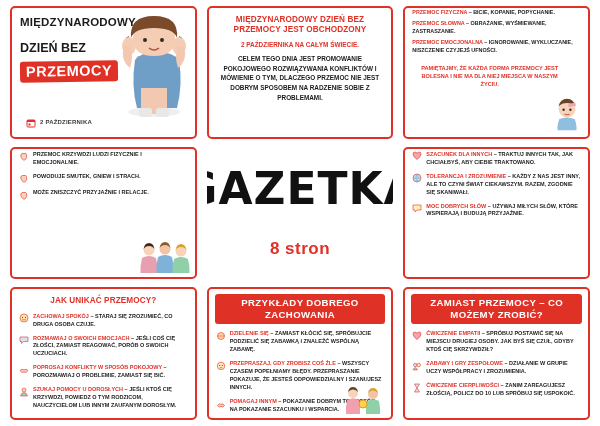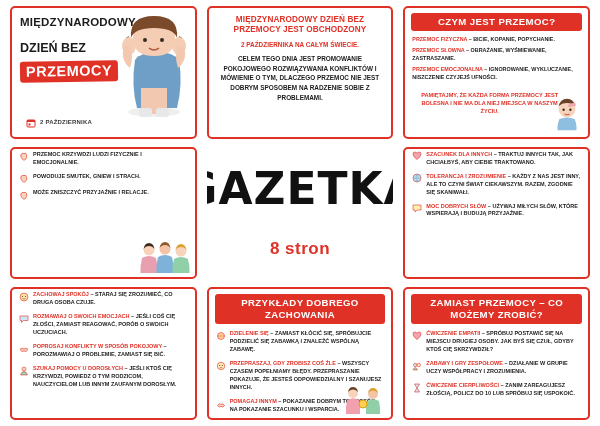--- a/index.html
+++ b/index.html
@@ -270,21 +270,20 @@
 
     <div class="card">
       <div class="hdr">MIĘDZYNARODOWY DZIEŃ BEZ PRZEMOCY JEST OBCHODZONY</div>
       <div class="body-txt">
         <p class="red">2 PAŹDZIERNIKA NA CAŁYM ŚWIECIE.</p>
         <p>CELEM TEGO DNIA JEST PROMOWANIE POKOJOWEGO ROZWIĄZYWANIA KONFLIKTÓW I MÓWIENIE O TYM, DLACZEGO PRZEMOC NIE JEST DOBRYM SPOSOBEM NA RADZENIE SOBIE Z PROBLEMAMI.</p>
       </div>
     </div>
 
     <div class="card">
-      <div class="hdr boxed">CZYM JEST PRZEMOC?</div>
       <div class="c3-lines">
         <div class="c3-line">
           <span class="red">PRZEMOC FIZYCZNA</span>
           <span>– BICIE, KOPANIE, POPYCHANIE.</span>
         </div>
         <div class="c3-line">
           <span class="red">PRZEMOC SŁOWNA</span>
           <span>– OBRAŻANIE, WYŚMIEWANIE, ZASTRASZANIE.</span>
         </div>
         <div class="c3-line">
@@ -370,20 +369,21 @@
           </svg>
           <div class="btxt">
             <span class="red">MOC DOBRYCH SŁÓW</span>
             <span>– UŻYWAJ MIŁYCH SŁÓW, KTÓRE WSPIERAJĄ I BUDUJĄ PRZYJAŹNIE.</span>
           </div>
         </div>
       </div>
     </div>
 
     <div class="card">
+      <div class="hdr">JAK UNIKAĆ PRZEMOCY?</div>
       <div class="blist">
         <div class="bitem">
           <svg class="bullet" viewBox="0 0 20 20">
             <circle cx="10" cy="10" r="8" fill="#ffe2a8" stroke="#e03127" stroke-width="1.2"></circle>
             <circle cx="7" cy="9" r="1" fill="#3b2a20"></circle>
               <circle cx="13" cy="9" r="1" fill="#3b2a20"></circle>
             <path d="M7 13 q3 2 6 0" stroke="#3b2a20" stroke-width="1" fill="none"></path>
           </svg>
           <div class="btxt">
             <span class="red">ZACHOWAJ SPOKÓJ</span>

